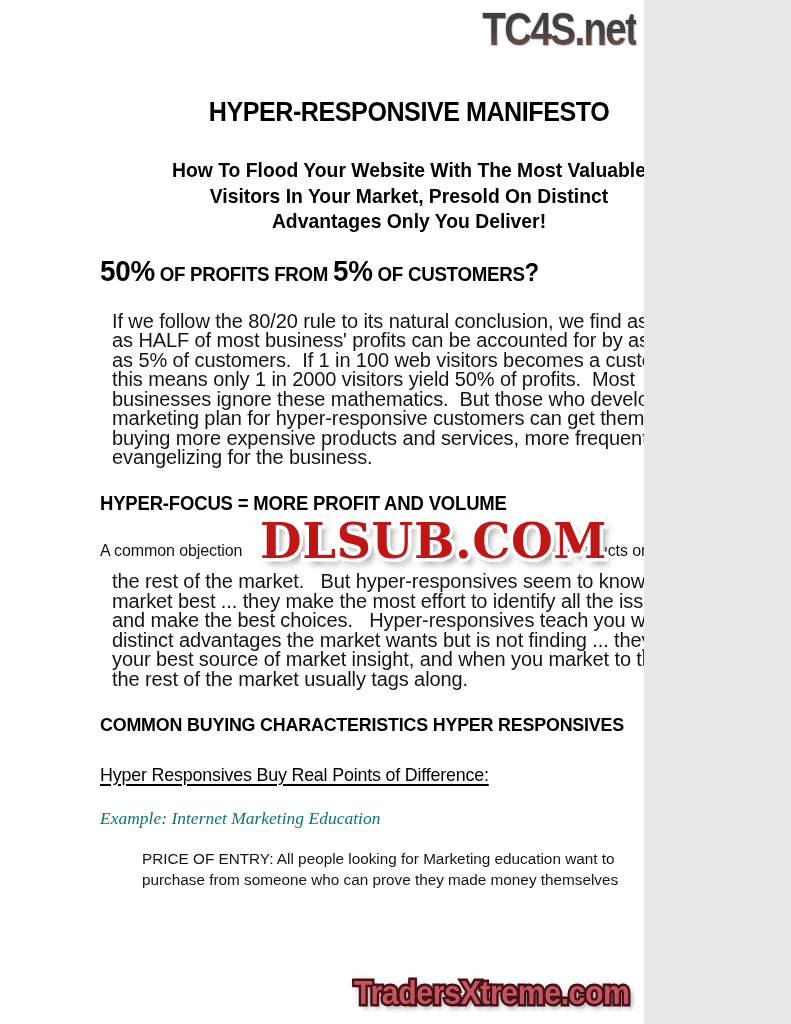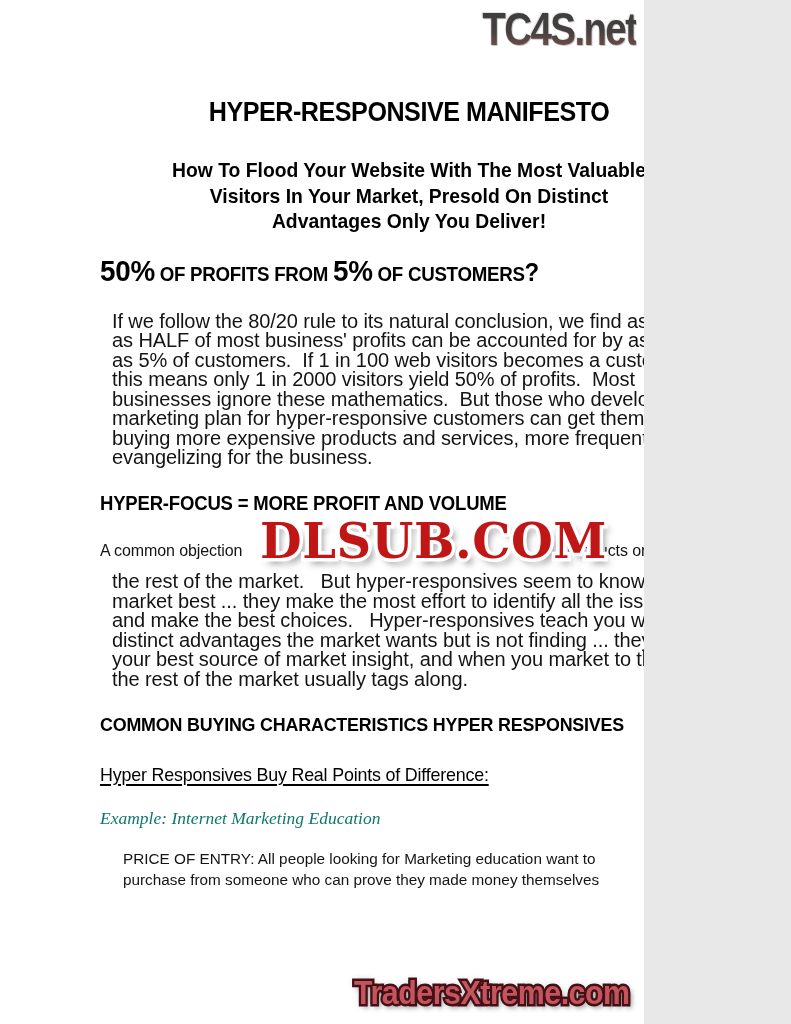--- a/index.html
+++ b/index.html
@@ -67,21 +67,21 @@
   }
   .p1{margin-top:21px;}
   .p2wrap{margin-top:26px;position:relative;}
   .p2line1{display:flex;justify-content:space-between;font-size:16px;line-height:19.5px;letter-spacing:-0.1px;color:#141414;gap:24px;}
   .p3{margin-top:23px;}
   .example{
     margin-top:22px;font-family:"Liberation Serif", serif;font-style:italic;
     font-size:17.5px;color:#0f766e;
   }
   .price{
-    margin-top:20px;margin-left:23px;width:535px;
+    margin-top:20px;margin-left:42px;width:535px;
     font-size:15.3px;line-height:20.5px;white-space:pre-wrap;color:#141414;
   }
 
   
   .dlsub{
     position:absolute;left:160px;top:-24px;z-index:3;
     font-family:"DejaVu Serif", serif;font-weight:bold;font-size:48px;
     letter-spacing:0.5px;white-space:nowrap;line-height:1;text-align:right;
   }
   .dlsub .back{

